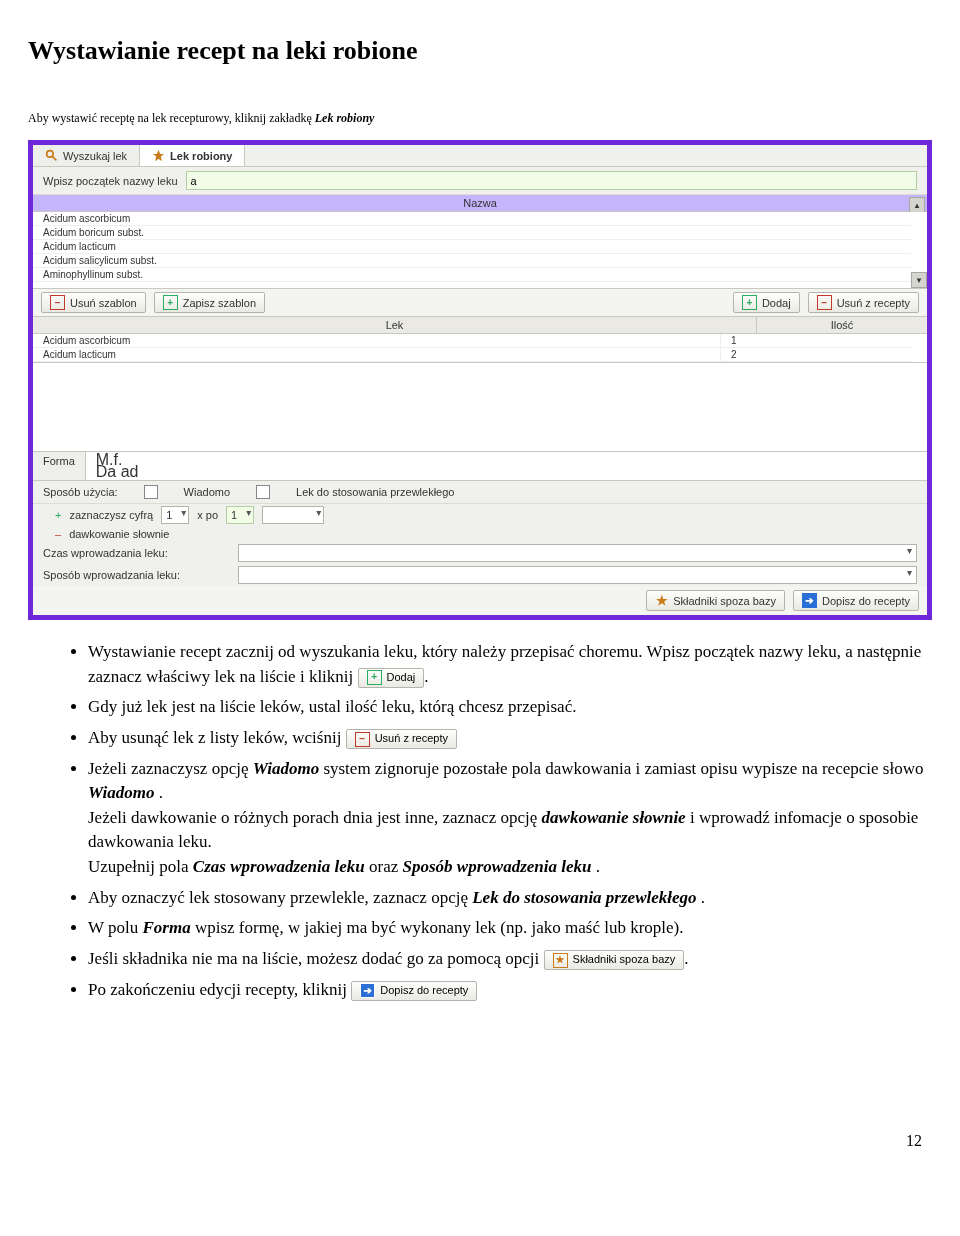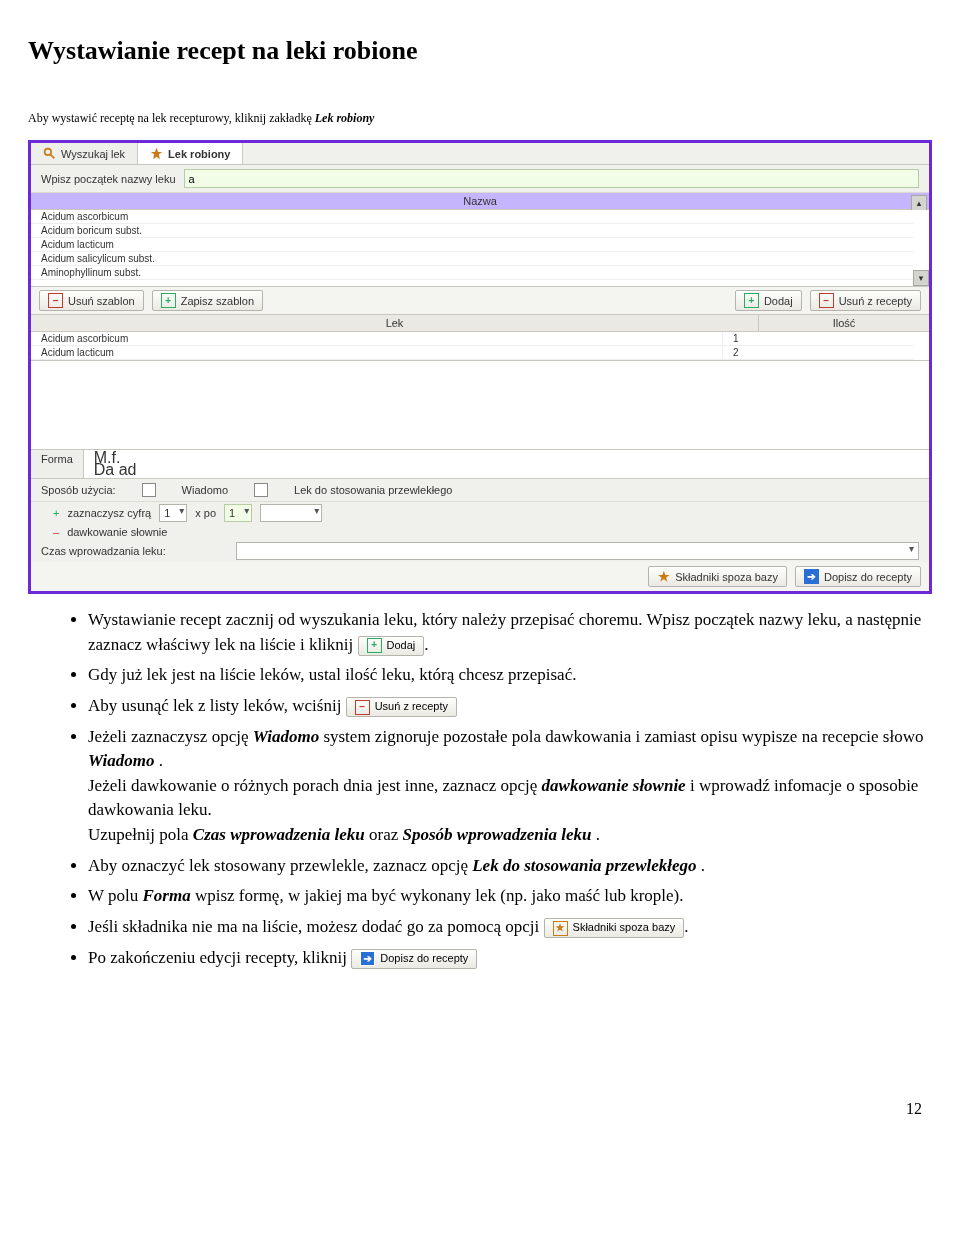--- a/index.html
+++ b/index.html
@@ -21,23 +21,23 @@
     margin-bottom: 14px;
     margin-top: 45px;
   }
   .intro .em { font-style: italic; font-weight: bold; }
 
   
   .app {
     font-family: Verdana, Arial, sans-serif;
     font-size: 11px;
     background: #f0f0ec;
-    border: 3px solid #6d28d9;
+    border: 5px solid #6d28d9;
     color: #333;
-    margin-bottom: 14px;
+    margin-bottom: 20px;
   }
   .tabs {
     display: flex;
     border-bottom: 1px solid #c8c8c0;
   }
   .tab {
     display: flex;
     align-items: center;
     gap: 5px;
     padding: 4px 12px;
@@ -311,20 +311,24 @@
   </div>
   <div class="dosing-block">
     <span class="glyph minus" style="border-color:#c0392b;color:#c0392b">–</span>
     <span>dawkowanie słownie</span>
   </div>
 
   <div class="labelrow">
     <span class="lbl">Czas wprowadzania leku:</span>
     <span class="wide-select"></span>
   </div>
+  <div class="labelrow">
+    <span class="lbl">Sposób wprowadzania leku:</span>
+    <span class="wide-select"></span>
+  </div>
 
   <div class="bottombar">
     <span class="btn">
       <span class="glyph star">★</span>
       <span>Składniki spoza bazy</span>
     </span>
     <span class="btn">
       <span class="glyph arrow">➔</span>
       <span>Dopisz do recepty</span>
     </span>

